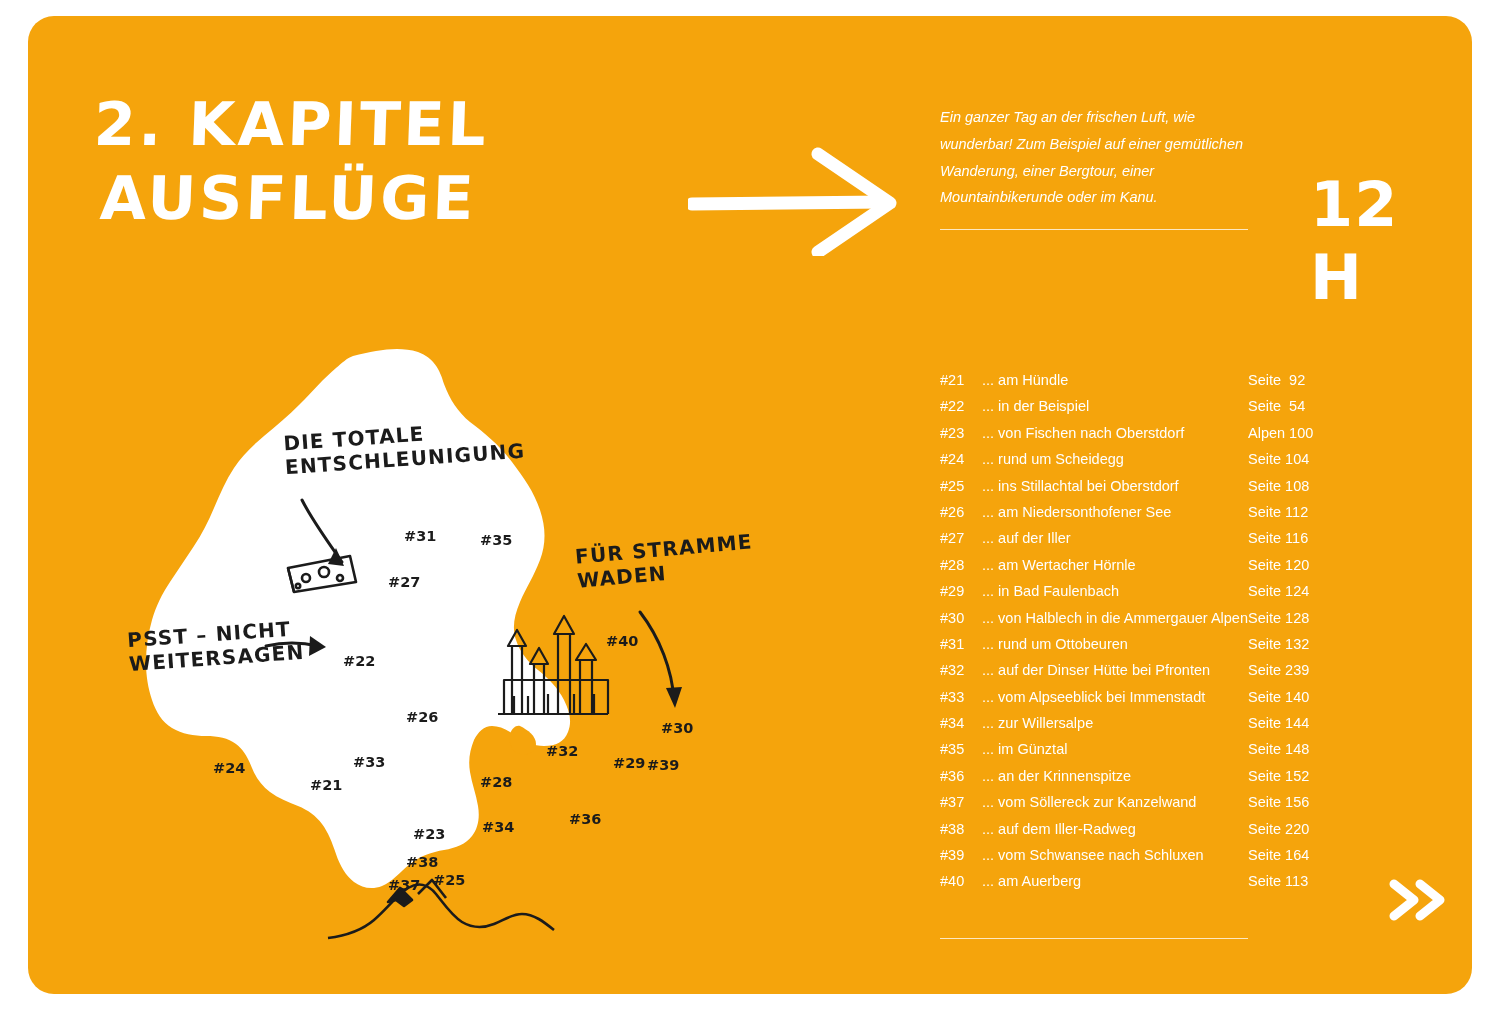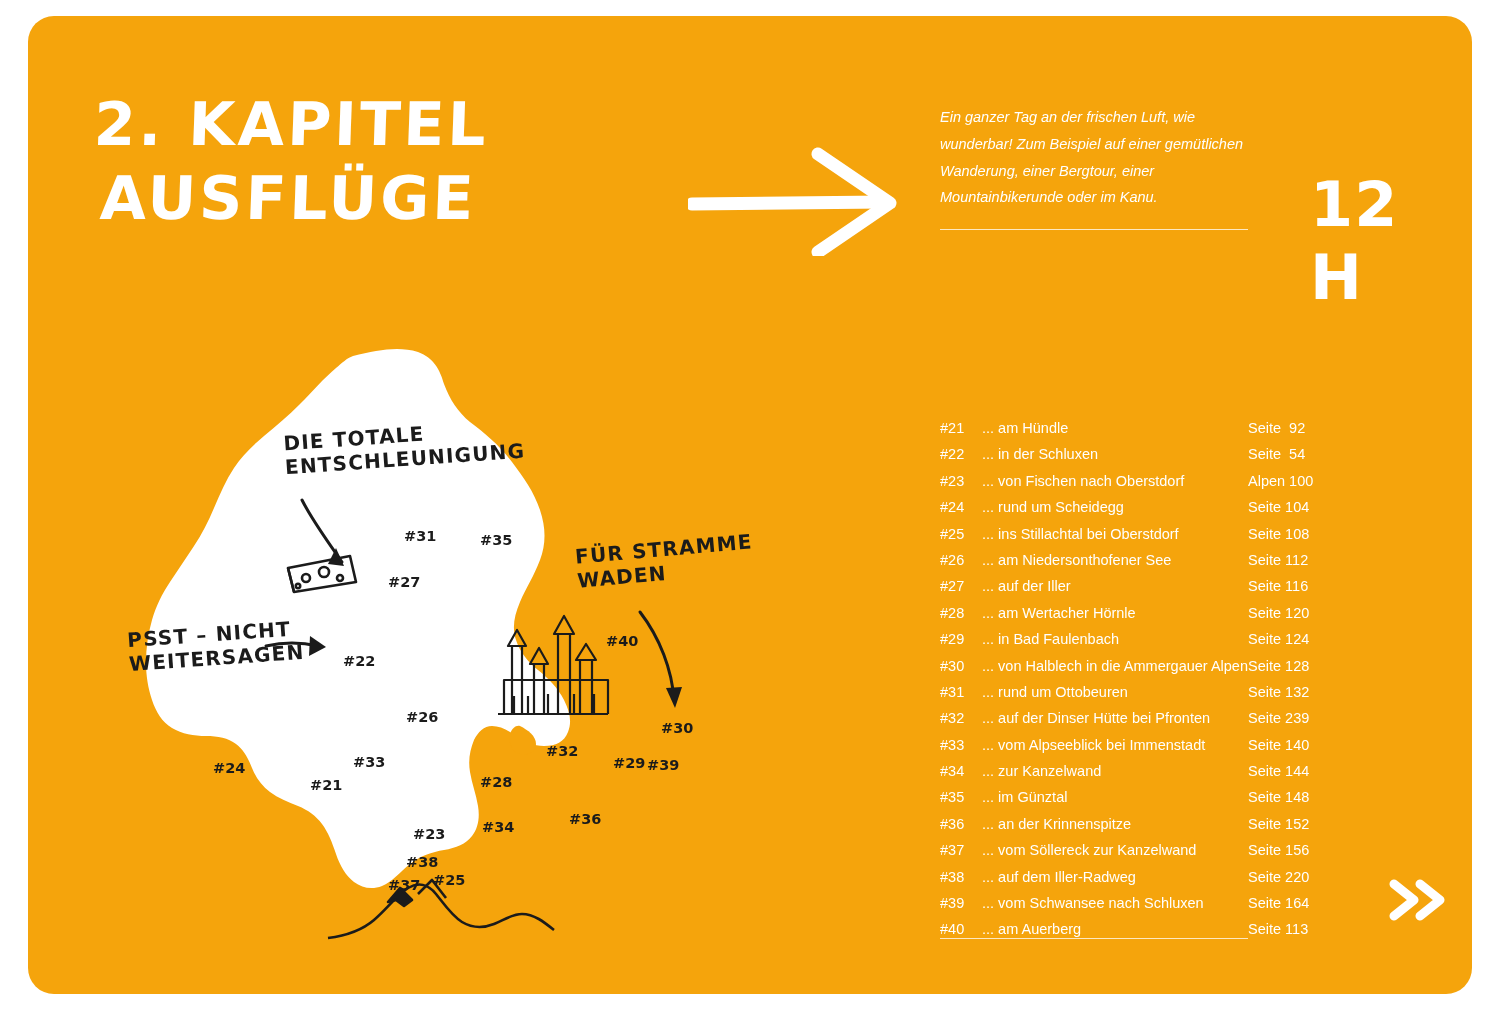--- a/index.html
+++ b/index.html
@@ -107,21 +107,20 @@
     width: 42px;
     flex: 0 0 42px;
   }
   .trip-name {
     flex: 1 1 auto;
   }
   .trip-page {
     flex: 0 0 92px;
     text-align: left;
     white-space: pre;
-    margin-top: 48px;
   }
   .list-rule {
     position: absolute;
     left: 912px;
     top: 922px;
     width: 308px;
     border-top: 1px solid rgba(255,255,255,0.75);
   }
   .chevrons {
     position: absolute;
@@ -188,21 +187,21 @@
   <div class="hours-badge">12 H</div>
 
   <div class="trip-list">
     <div class="trip-row">
       <span class="trip-num">#21</span>
       <span class="trip-name">... am Hündle</span>
       <span class="trip-page">Seite  92</span>
     </div>
     <div class="trip-row">
       <span class="trip-num">#22</span>
-      <span class="trip-name">... in der Schluxen</span>
+      <span class="trip-name">... in der Beispiel</span>
       <span class="trip-page">Seite  54</span>
     </div>
     <div class="trip-row">
       <span class="trip-num">#23</span>
       <span class="trip-name">... von Fischen nach Oberstdorf</span>
       <span class="trip-page">Alpen 100</span>
     </div>
     <div class="trip-row">
       <span class="trip-num">#24</span>
       <span class="trip-name">... rund um Scheidegg</span>
@@ -248,21 +247,21 @@
       <span class="trip-name">... auf der Dinser Hütte bei Pfronten</span>
       <span class="trip-page">Seite 239</span>
     </div>
     <div class="trip-row">
       <span class="trip-num">#33</span>
       <span class="trip-name">... vom Alpseeblick bei Immenstadt</span>
       <span class="trip-page">Seite 140</span>
     </div>
     <div class="trip-row">
       <span class="trip-num">#34</span>
-      <span class="trip-name">... zur Kanzelwand</span>
+      <span class="trip-name">... zur Willersalpe</span>
       <span class="trip-page">Seite 144</span>
     </div>
     <div class="trip-row">
       <span class="trip-num">#35</span>
       <span class="trip-name">... im Günztal</span>
       <span class="trip-page">Seite 148</span>
     </div>
     <div class="trip-row">
       <span class="trip-num">#36</span>
       <span class="trip-name">... an der Krinnenspitze</span>

